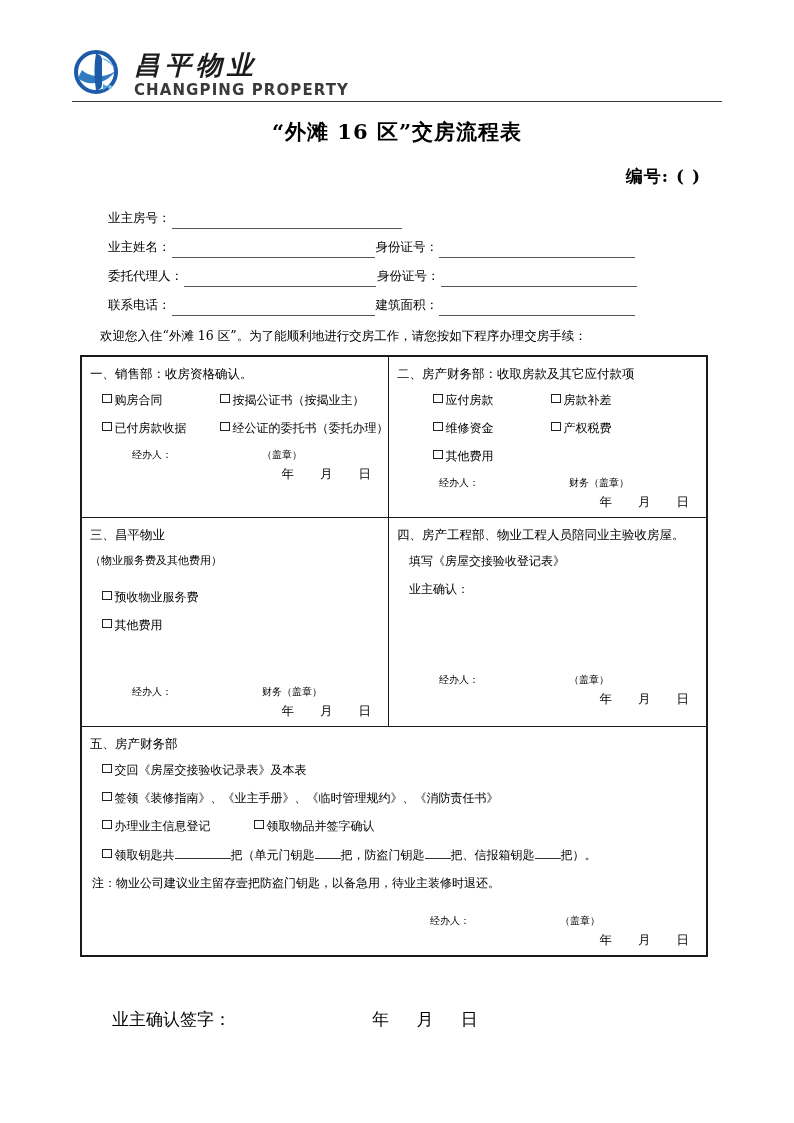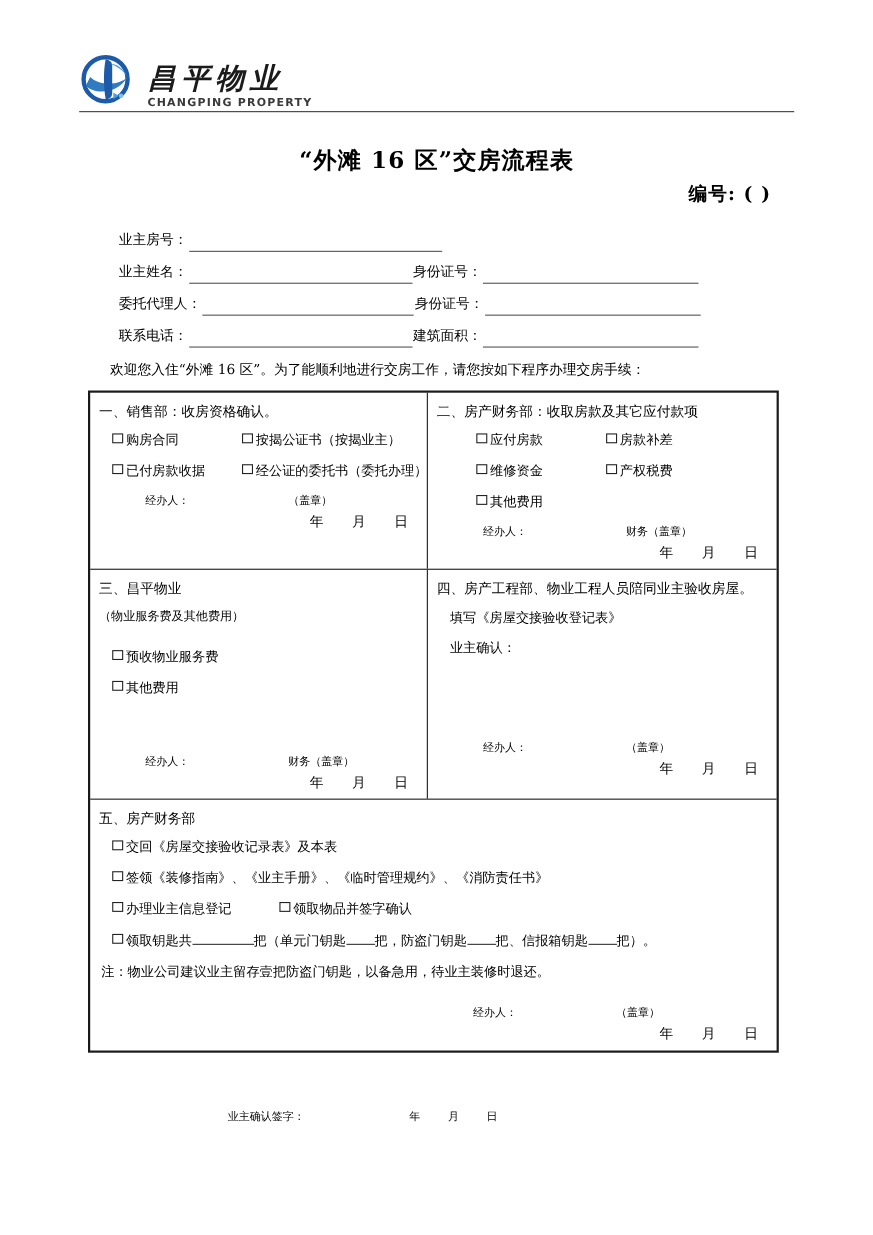--- a/index.html
+++ b/index.html
@@ -49,40 +49,40 @@
     font-family: "DejaVu Sans", "Liberation Sans", sans-serif;
     font-weight: bold;
     font-size: 26px;
     letter-spacing: 5px;
     line-height: 1.05;
     color: #1b1b1b;
     font-style: italic;
   }
   .logo-en {
     font-family: "DejaVu Sans", "Liberation Sans", sans-serif;
-    font-size: 10px;
+    font-size: 15px;
     font-weight: bold;
     letter-spacing: 1.1px;
     color: #3a3a3a;
     margin-top: 2px;
   }
   .header-rule {
     position: absolute;
     left: 72px;
     top: 101px;
     width: 650px;
     height: 0;
     border-top: 1.6px solid #3c3c3c;
   }
 
   
   .doc-title {
     position: absolute;
     left: 0;
-    top: 132px;
+    top: 118px;
     width: 794px;
     text-align: center;
     font-size: 21px;
     font-weight: bold;
     letter-spacing: 1px;
   }
   .doc-number {
     position: absolute;
     right: 93px;
     top: 165px;
@@ -227,23 +227,22 @@
   .spacer-sm { height: 10px; }
   .spacer-md { height: 36px; }
   .spacer-lg { height: 60px; }
 
   
   .footer-sign {
     position: absolute;
     left: 112px;
     top: 1008px;
     width: 600px;
-    font-size: 10px;
-    display: flex;
-    text-align: center;
+    font-size: 17px;
+    display: flex;
   }
   .footer-sign .fs-label { width: 260px; }
   .footer-sign .fs-date span { display: inline-block; }
   .footer-sign .fs-date .y { margin-right: 22px; }
   .footer-sign .fs-date .m { margin-right: 22px; }
 </style>
 </head>
 <body>
 
 <div class="page">

